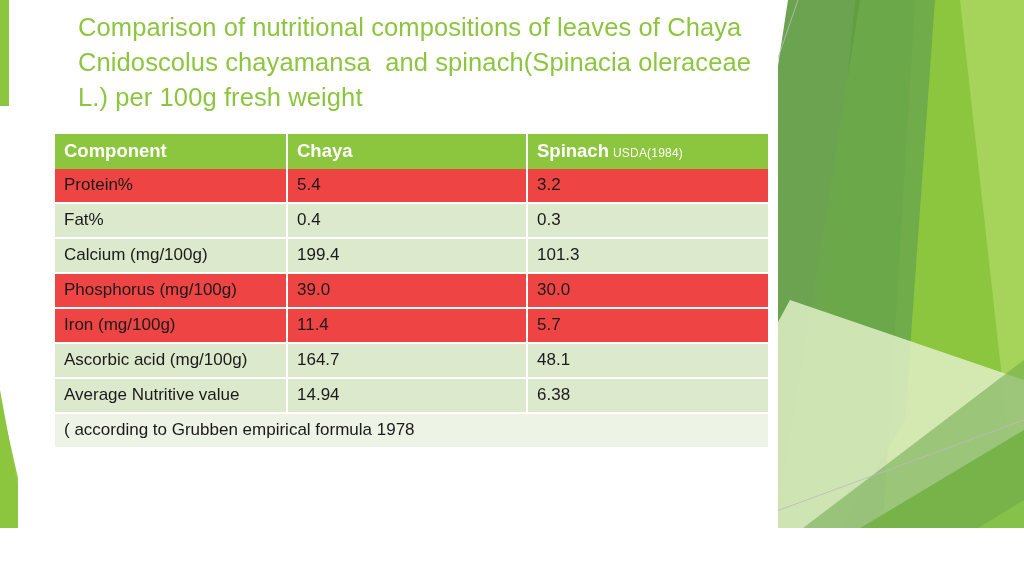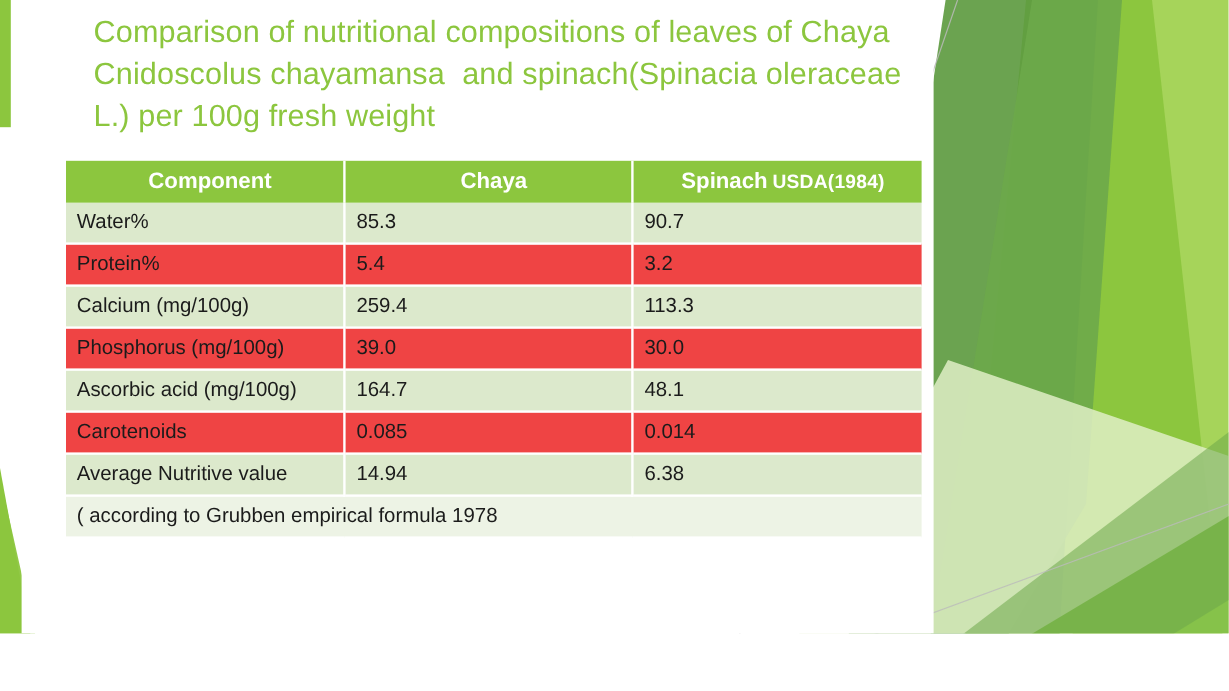--- a/index.html
+++ b/index.html
@@ -76,33 +76,33 @@
     width: 713px;
     table-layout: fixed;
   }
   table.nutri col.c1 { width: 232px; }
   table.nutri col.c2 { width: 240px; }
   table.nutri col.c3 { width: 241px; }
 
   table.nutri th {
     background: #8CC63E;
     color: #ffffff;
-    text-align: center;
+    text-align: left;
     font-size: 18.5px;
     font-weight: bold;
     padding: 6px 0 7px 9px;
     border-right: 2px solid #ffffff;
     white-space: nowrap;
     vertical-align: middle;
     margin-top: 48px;
   }
   table.nutri th:last-child { border-right: none; }
   table.nutri th .sub {
-    font-size: 16px;
-    font-weight: bold;
+    font-size: 12px;
+    font-weight: normal;
     letter-spacing: 0.2px;
     padding-left: 4px;
   }
 
   table.nutri td {
     font-size: 17px;
     color: #1b1b1b;
     padding: 6px 0 7px 9px;
     border-right: 2px solid #ffffff;
     border-bottom: 2px solid #ffffff;
@@ -168,50 +168,50 @@
           </th>
           <th>
             <span>Chaya</span>
           </th>
           <th>
             <span>Spinach</span><span class="sub">USDA(1984)</span>
           </th>
         </tr>
       </thead>
       <tbody>
-        <tr class="shade">
-          <td>Water%</td>
-          <td>85.3</td>
-          <td>90.7</td>
-        </tr>
         <tr class="plain">
           <td>Protein%</td>
           <td>5.4</td>
           <td>3.2</td>
         </tr>
         <tr class="shade">
+          <td>Fat%</td>
+          <td>0.4</td>
+          <td>0.3</td>
+        </tr>
+        <tr class="shade">
           <td>Calcium (mg/100g)</td>
-          <td>259.4</td>
-          <td>113.3</td>
+          <td>199.4</td>
+          <td>101.3</td>
         </tr>
         <tr class="plain">
           <td>Phosphorus (mg/100g)</td>
           <td>39.0</td>
           <td>30.0</td>
         </tr>
+        <tr class="plain">
+          <td>Iron (mg/100g)</td>
+          <td>11.4</td>
+          <td>5.7</td>
+        </tr>
         <tr class="shade">
           <td>Ascorbic acid (mg/100g)</td>
           <td>164.7</td>
           <td>48.1</td>
         </tr>
-        <tr class="plain">
-          <td>Carotenoids</td>
-          <td>0.085</td>
-          <td>0.014</td>
-        </tr>
         <tr class="shade">
           <td>Average Nutritive value</td>
           <td>14.94</td>
           <td>6.38</td>
         </tr>
         <tr class="foot-row">
           <td colspan="3">( according to Grubben empirical formula 1978</td>
         </tr>
 
       </tbody>

